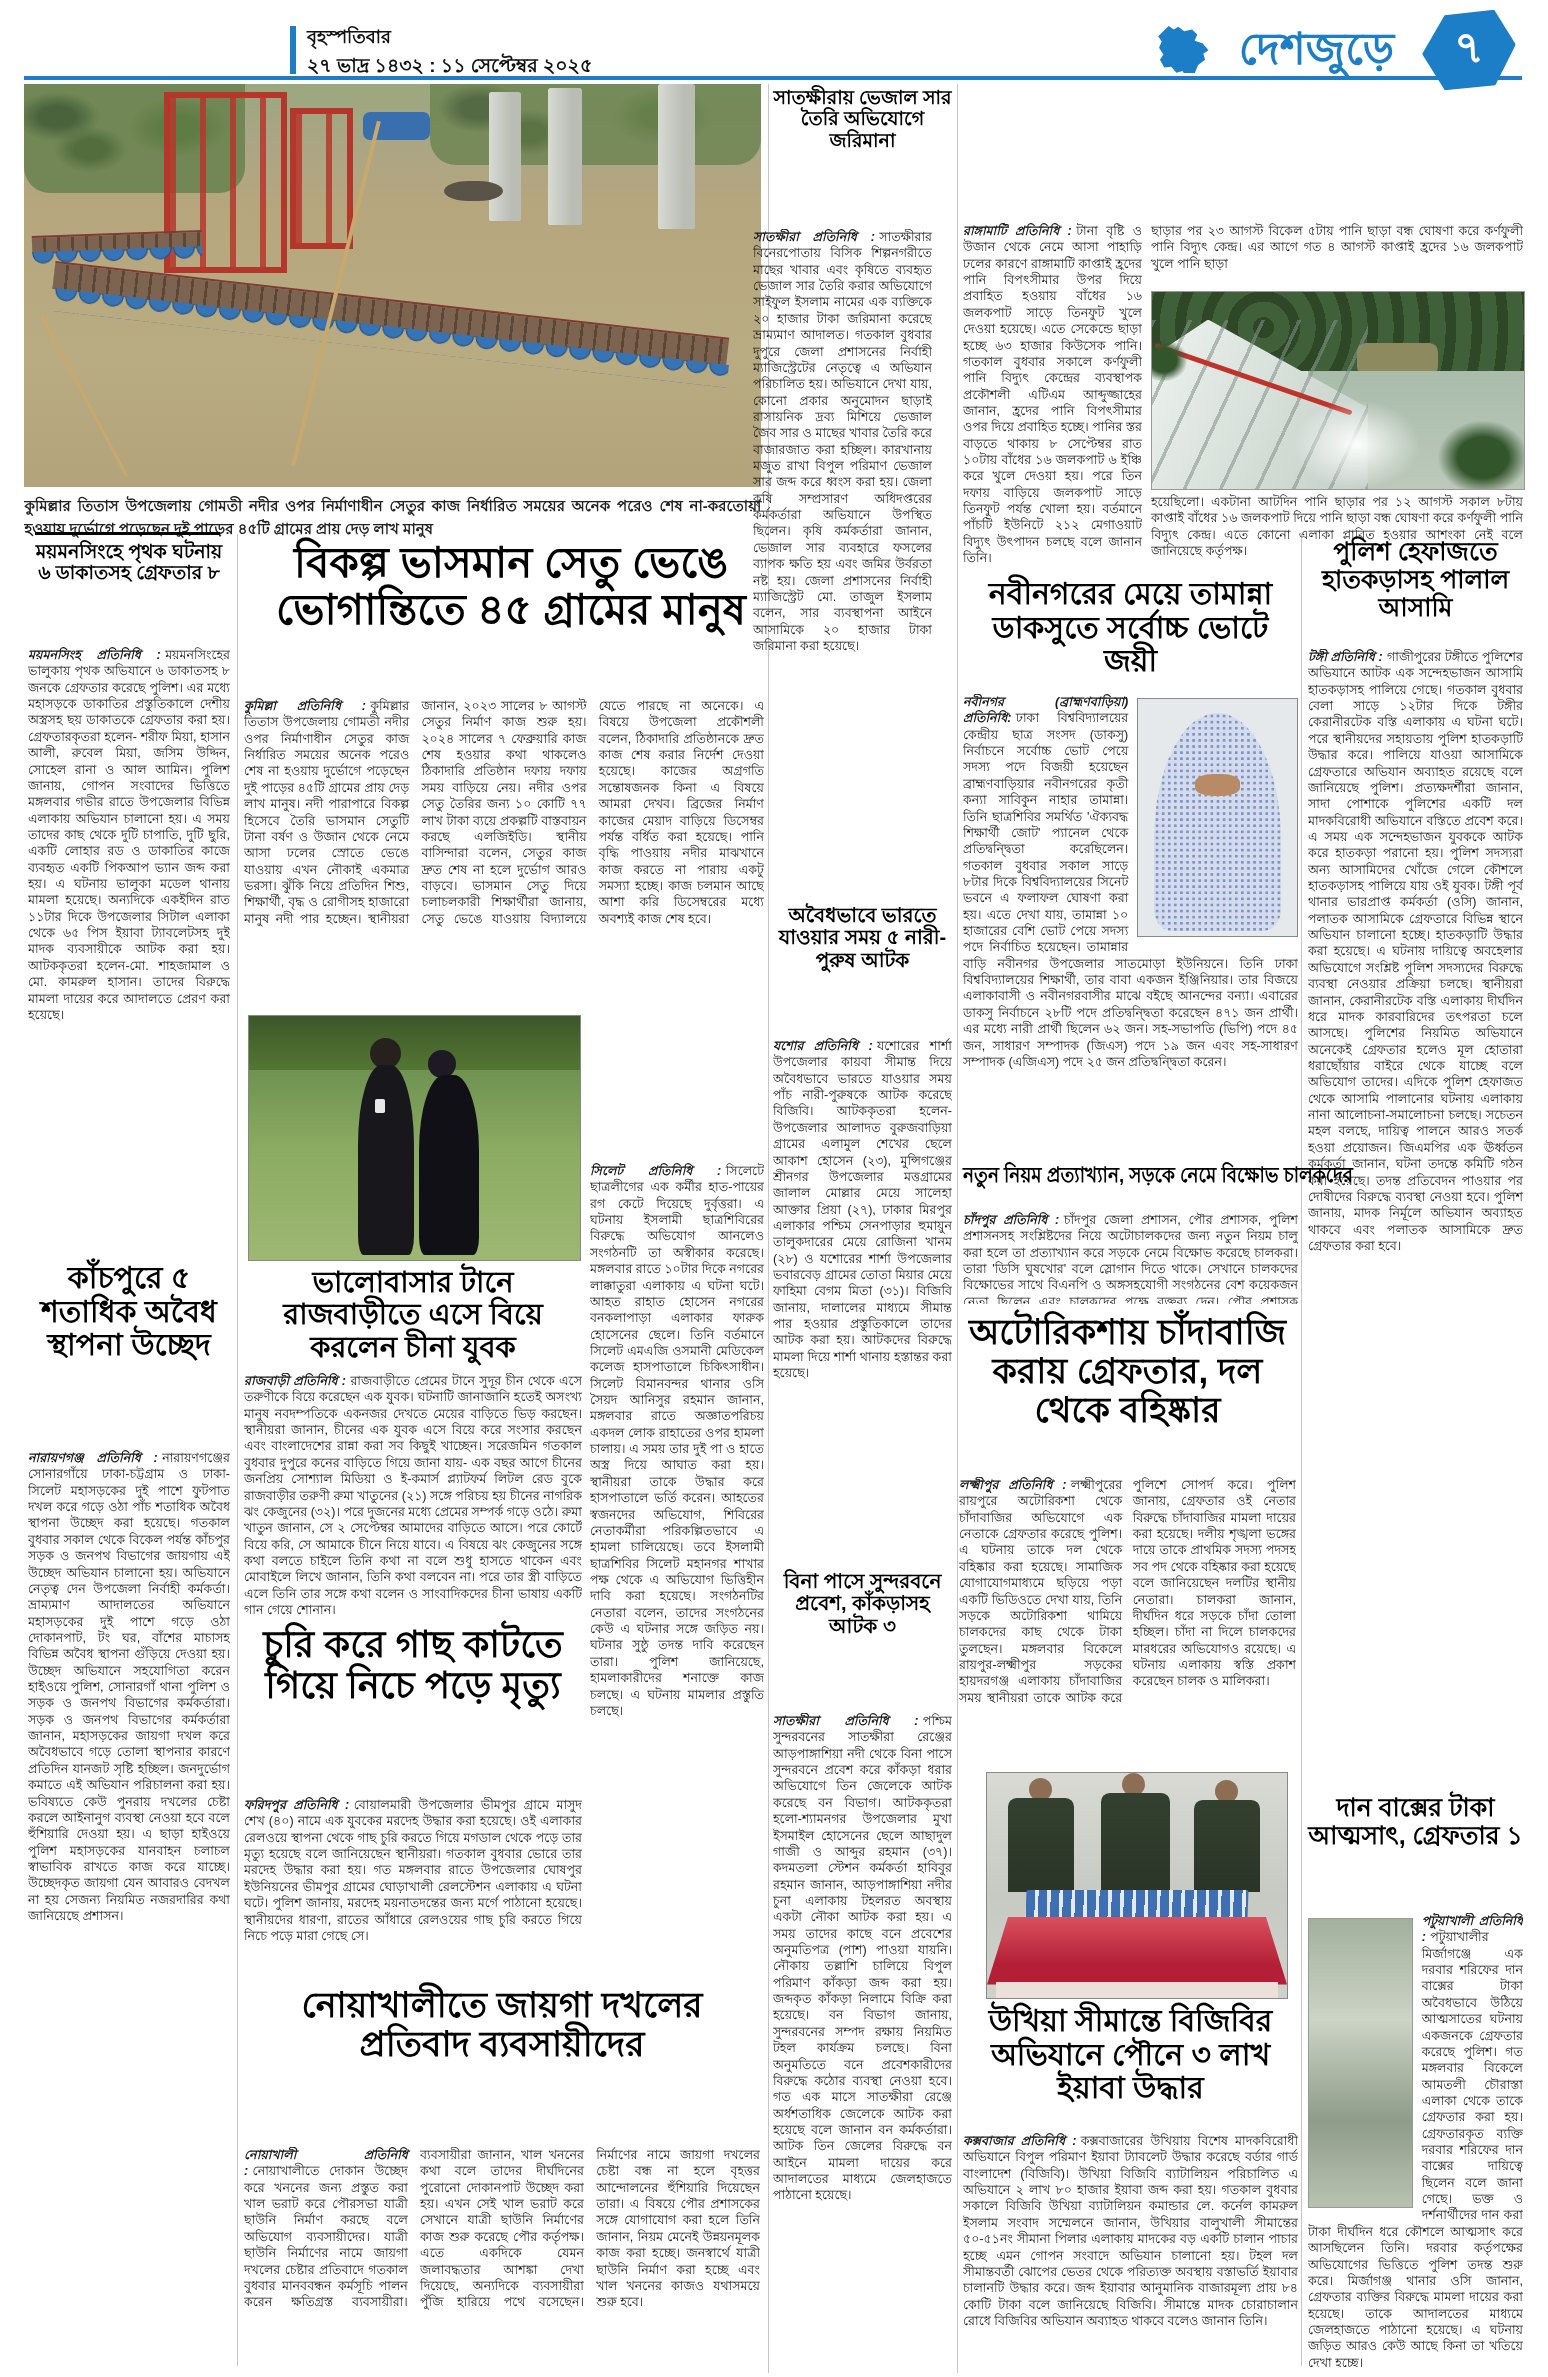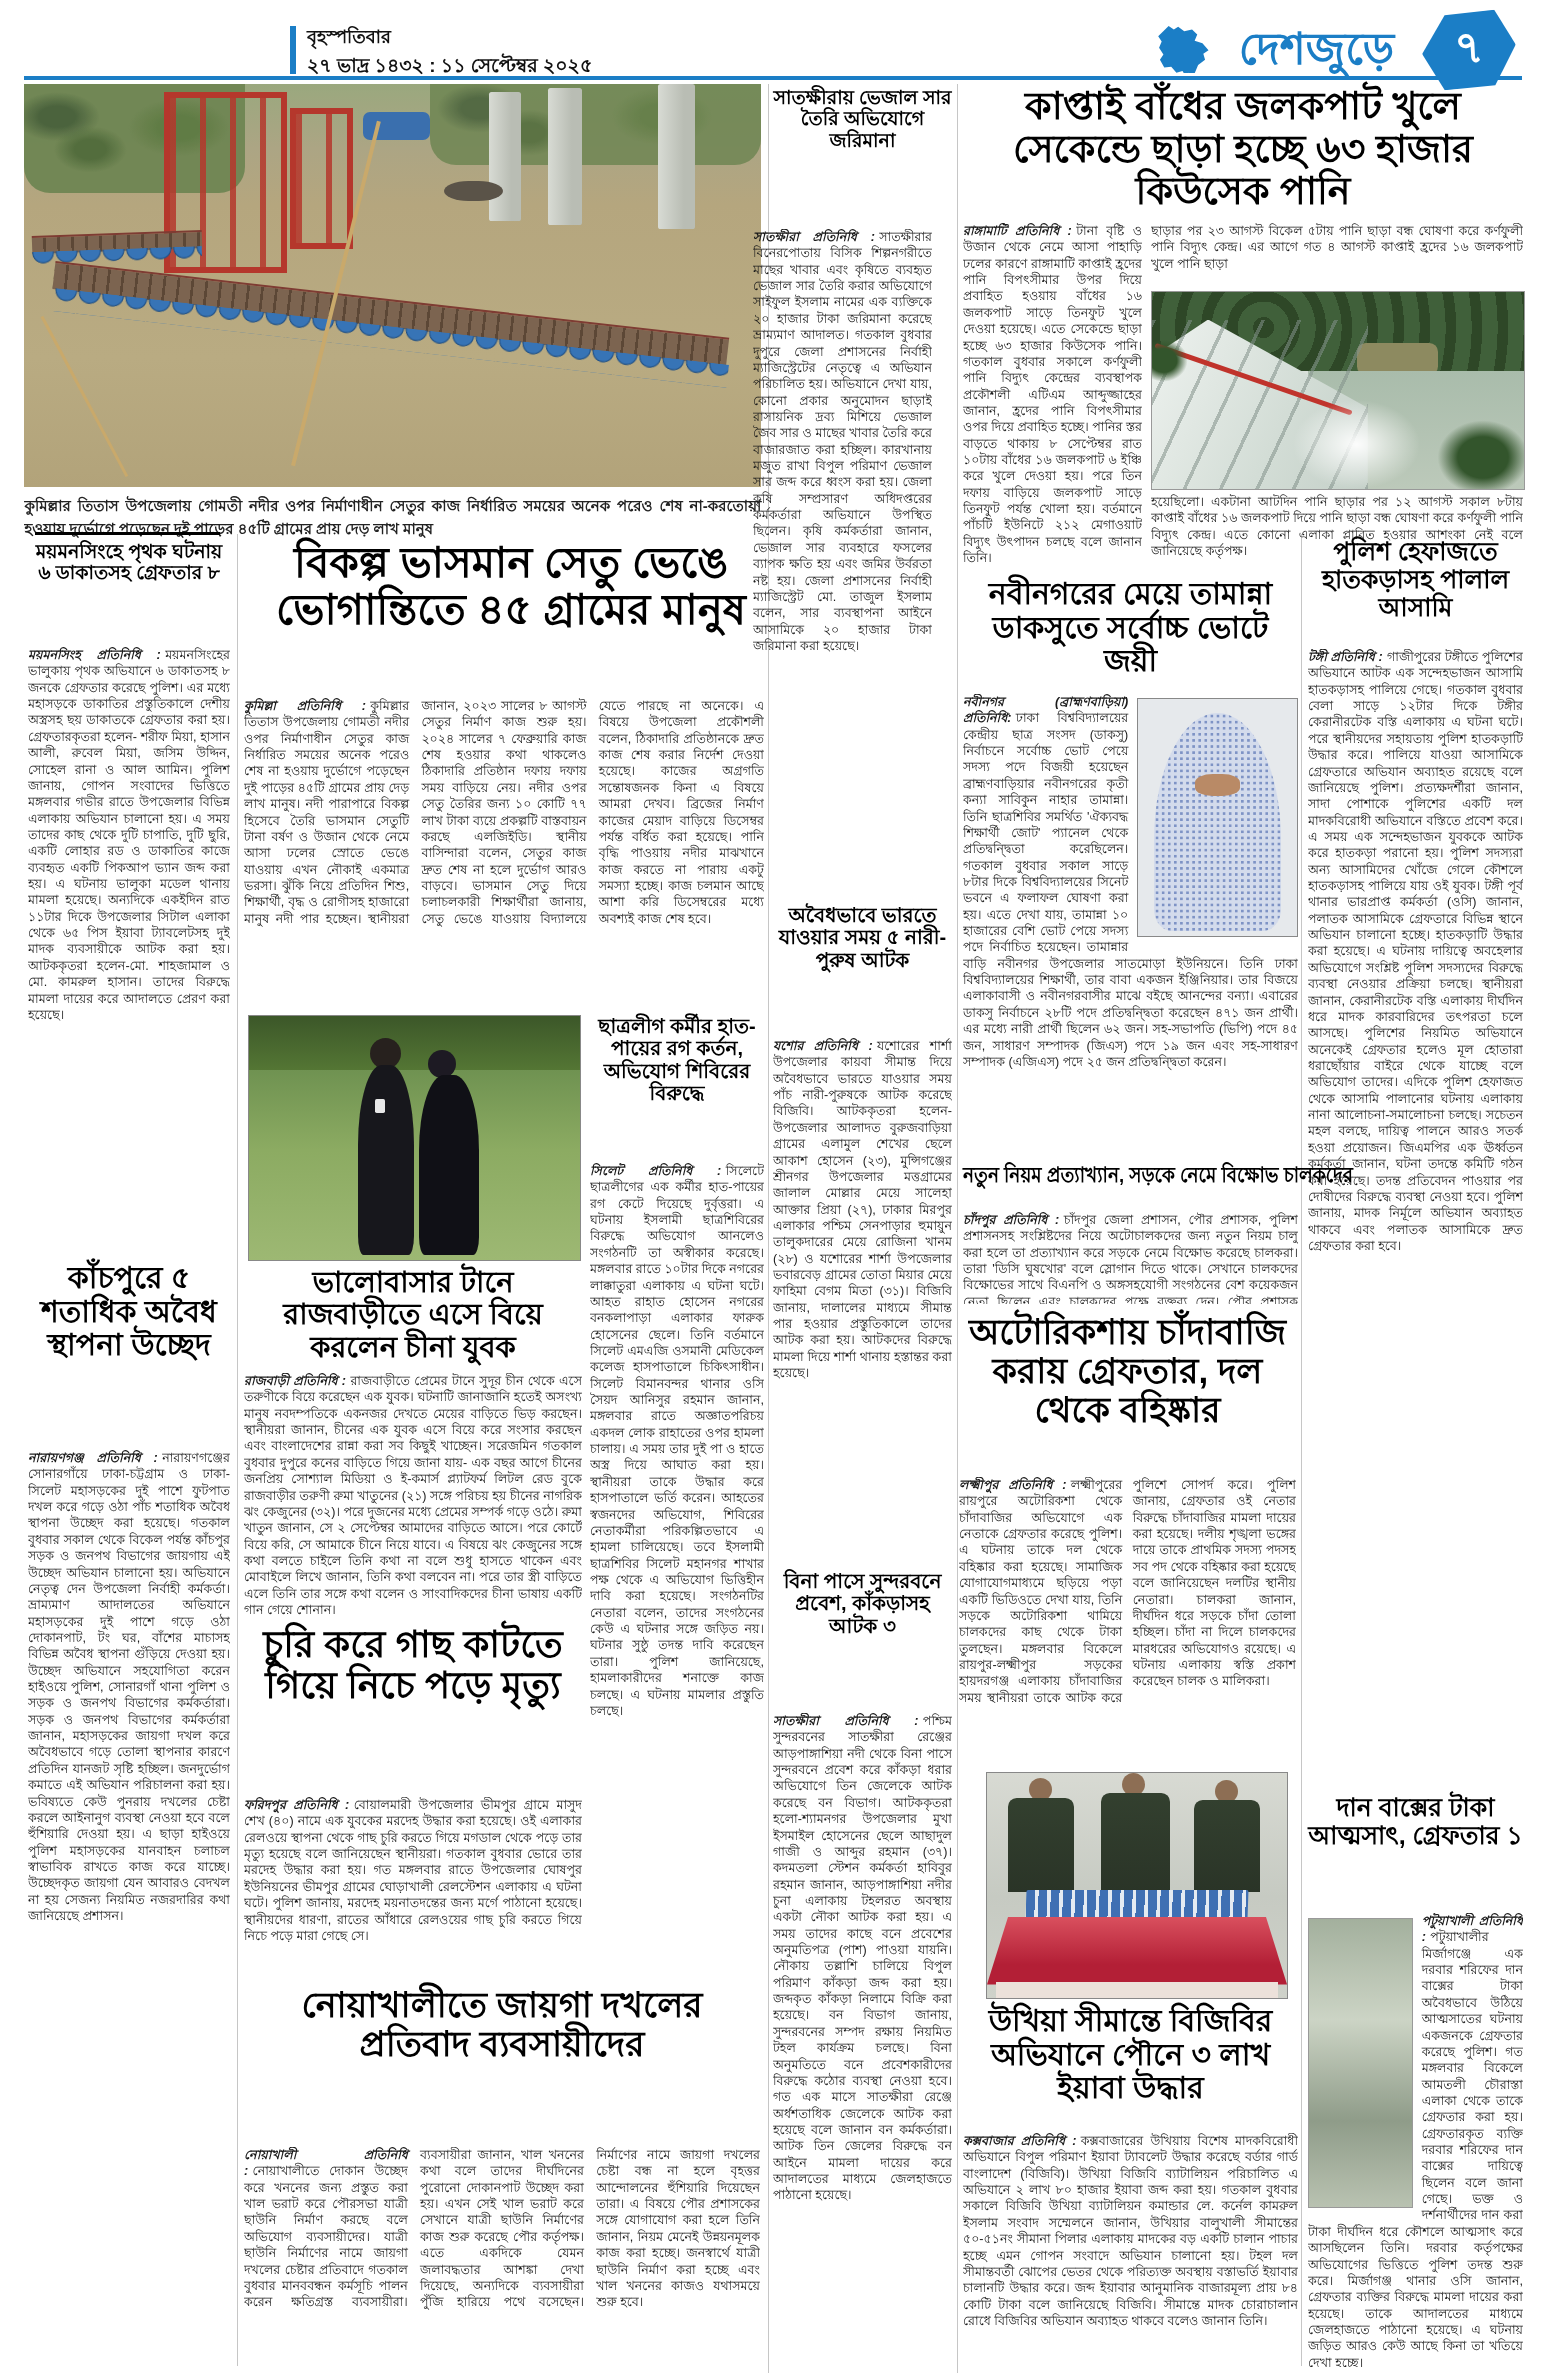--- a/index.html
+++ b/index.html
@@ -124,21 +124,20 @@
   <div class="abs caption" style="left:24.4px;top:494px;width:737px;height:63px;">
     <span class="credit">-করতোয়া</span>
     <span>কুমিল্লার তিতাস উপজেলায় গোমতী নদীর ওপর নির্মাণাধীন সেতুর কাজ নির্ধারিত সময়ের অনেক পরেও শেষ না হওয়ায় দুর্ভোগে পড়েছেন দুই পাড়ের ৪৫টি গ্রামের প্রায় দেড় লাখ মানুষ</span>
   </div>
 
   <div class="abs h h23" style="left:773px;top:87px;width:179px;">সাতক্ষীরায় ভেজাল সার তৈরি অভিযোগে জরিমানা</div>
   <div class="abs bd" style="left:753px;top:229px;width:179px;height:668px;">
     <span class="byl">সাতক্ষীরা প্রতিনিধি :</span><span>সাতক্ষীরার বিনেরপোতায় বিসিক শিল্পনগরীতে মাছের খাবার এবং কৃষিতে ব্যবহৃত ভেজাল সার তৈরি করার অভিযোগে সাইফুল ইসলাম নামের এক ব্যক্তিকে ২০ হাজার টাকা জরিমানা করেছে ভ্রাম্যমাণ আদালত। গতকাল বুধবার দুপুরে জেলা প্রশাসনের নির্বাহী ম্যাজিস্ট্রেটের নেতৃত্বে এ অভিযান পরিচালিত হয়। অভিযানে দেখা যায়, কোনো প্রকার অনুমোদন ছাড়াই রাসায়নিক দ্রব্য মিশিয়ে ভেজাল জৈব সার ও মাছের খাবার তৈরি করে বাজারজাত করা হচ্ছিল। কারখানায় মজুত রাখা বিপুল পরিমাণ ভেজাল সার জব্দ করে ধ্বংস করা হয়। জেলা কৃষি সম্প্রসারণ অধিদপ্তরের কর্মকর্তারা অভিযানে উপস্থিত ছিলেন। কৃষি কর্মকর্তারা জানান, ভেজাল সার ব্যবহারে ফসলের ব্যাপক ক্ষতি হয় এবং জমির উর্বরতা নষ্ট হয়। জেলা প্রশাসনের নির্বাহী ম্যাজিস্ট্রেট মো. তাজুল ইসলাম বলেন, সার ব্যবস্থাপনা আইনে আসামিকে ২০ হাজার টাকা জরিমানা করা হয়েছে।</span>
   </div>
 
-  <div class="abs h h46" style="left:963px;top:85px;width:560px;">কাপ্তাই বাঁধের জলকপাট খুলে সেকেন্ডে ছাড়া হচ্ছে ৬৩ হাজার কিউসেক পানি</div>
   <div class="abs bd" style="left:963px;top:223px;width:179px;height:347px;">
     <span class="byl">রাঙ্গামাটি প্রতিনিধি :</span><span>টানা বৃষ্টি ও উজান থেকে নেমে আসা পাহাড়ি ঢলের কারণে রাঙ্গামাটি কাপ্তাই হ্রদের পানি বিপৎসীমার উপর দিয়ে প্রবাহিত হওয়ায় বাঁধের ১৬ জলকপাট সাড়ে তিনফুট খুলে দেওয়া হয়েছে। এতে সেকেন্ডে ছাড়া হচ্ছে ৬৩ হাজার কিউসেক পানি। গতকাল বুধবার সকালে কর্ণফুলী পানি বিদ্যুৎ কেন্দ্রের ব্যবস্থাপক প্রকৌশলী এটিএম আব্দুজ্জাহের জানান, হ্রদের পানি বিপৎসীমার ওপর দিয়ে প্রবাহিত হচ্ছে। পানির স্তর বাড়তে থাকায় ৮ সেপ্টেম্বর রাত ১০টায় বাঁধের ১৬ জলকপাট ৬ ইঞ্চি করে খুলে দেওয়া হয়। পরে তিন দফায় বাড়িয়ে জলকপাট সাড়ে তিনফুট পর্যন্ত খোলা হয়। বর্তমানে পাঁচটি ইউনিটে ২১২ মেগাওয়াট বিদ্যুৎ উৎপাদন চলছে বলে জানান তিনি।</span>
   </div>
   <div class="abs bd" style="left:1151px;top:223px;width:372px;height:66px;">ছাড়ার পর ২৩ আগস্ট বিকেল ৫টায় পানি ছাড়া বন্ধ ঘোষণা করে কর্ণফুলী পানি বিদ্যুৎ কেন্দ্র। এর আগে গত ৪ আগস্ট কাপ্তাই হ্রদের ১৬ জলকপাট খুলে পানি ছাড়া</div>
   <div class="ph dam" style="left:1151px;top:291px;width:372px;height:197px;border:0.9px solid #999;">
     <div class="pd dmtrees" style="left:0;top:0;width:100%;height:40%;"></div>
     <div class="pd dmcut" style="left:55%;top:26%;width:22%;height:16%;"></div>
     <div class="pd dmwater" style="left:42%;top:40%;width:58%;height:60%;"></div>
     <div class="pd dmspill" style="left:0;top:14%;width:58%;height:86%;"></div>
     <div class="pd dmrib" style="left:0;top:14%;width:58%;height:86%;"></div>
@@ -187,21 +186,20 @@
 
   <div class="ph couple" style="left:248px;top:1015px;width:331px;height:244px;border:0.9px solid #888;">
     <div class="pd" style="left:0;top:0;width:100%;height:22%;background:linear-gradient(180deg,#3c5729,#547634);"></div>
     <div class="pd headc" style="left:36.5%;top:9%;width:31px;height:31px;"></div>
     <div class="pd fig" style="left:33%;top:20%;width:17%;height:78%;"></div>
     <div class="pd logo" style="left:38%;top:34%;width:10.5px;height:14px;"></div>
     <div class="pd headc" style="left:54%;top:14%;width:28px;height:28px;background:#1d1a23;"></div>
     <div class="pd fig" style="left:51.5%;top:24%;width:18%;height:74%;background:#101016;"></div>
   </div>
 
-  <div class="abs h h24" style="left:590px;top:1015px;width:174px;">ছাত্রলীগ কর্মীর হাত-পায়ের রগ কর্তন, অভিযোগ শিবিরের বিরুদ্ধে</div>
   <div class="abs bd" style="left:590px;top:1163px;width:174px;height:818px;">
     <span class="byl">সিলেট প্রতিনিধি :</span><span>সিলেটে ছাত্রলীগের এক কর্মীর হাত-পায়ের রগ কেটে দিয়েছে দুর্বৃত্তরা। এ ঘটনায় ইসলামী ছাত্রশিবিরের বিরুদ্ধে অভিযোগ আনলেও সংগঠনটি তা অস্বীকার করেছে। মঙ্গলবার রাতে ১০টার দিকে নগরের লাক্কাতুরা এলাকায় এ ঘটনা ঘটে। আহত রাহাত হোসেন নগরের বনকলাপাড়া এলাকার ফারুক হোসেনের ছেলে। তিনি বর্তমানে সিলেট এমএজি ওসমানী মেডিকেল কলেজ হাসপাতালে চিকিৎসাধীন। সিলেট বিমানবন্দর থানার ওসি সৈয়দ আনিসুর রহমান জানান, মঙ্গলবার রাতে অজ্ঞাতপরিচয় একদল লোক রাহাতের ওপর হামলা চালায়। এ সময় তার দুই পা ও হাতে অস্ত্র দিয়ে আঘাত করা হয়। স্থানীয়রা তাকে উদ্ধার করে হাসপাতালে ভর্তি করেন। আহতের স্বজনদের অভিযোগ, শিবিরের নেতাকর্মীরা পরিকল্পিতভাবে এ হামলা চালিয়েছে। তবে ইসলামী ছাত্রশিবির সিলেট মহানগর শাখার পক্ষ থেকে এ অভিযোগ ভিত্তিহীন দাবি করা হয়েছে। সংগঠনটির নেতারা বলেন, তাদের সংগঠনের কেউ এ ঘটনার সঙ্গে জড়িত নয়। ঘটনার সুষ্ঠু তদন্ত দাবি করেছেন তারা। পুলিশ জানিয়েছে, হামলাকারীদের শনাক্তে কাজ চলছে। এ ঘটনায় মামলার প্রস্তুতি চলছে।</span>
   </div>
 
   <div class="abs h h33" style="left:244px;top:1266px;width:338px;">ভালোবাসার টানে রাজবাড়ীতে এসে বিয়ে করলেন চীনা যুবক</div>
   <div class="abs bd" style="left:244px;top:1373px;width:338px;height:246px;">
     <span class="byl">রাজবাড়ী প্রতিনিধি :</span><span>রাজবাড়ীতে প্রেমের টানে সুদূর চীন থেকে এসে তরুণীকে বিয়ে করেছেন এক যুবক। ঘটনাটি জানাজানি হতেই অসংখ্য মানুষ নবদম্পতিকে একনজর দেখতে মেয়ের বাড়িতে ভিড় করছেন। স্থানীয়রা জানান, চীনের এক যুবক এসে বিয়ে করে সংসার করছেন এবং বাংলাদেশের রান্না করা সব কিছুই খাচ্ছেন। সরেজমিন গতকাল বুধবার দুপুরে কনের বাড়িতে গিয়ে জানা যায়- এক বছর আগে চীনের জনপ্রিয় সোশ্যাল মিডিয়া ও ই-কমার্স প্ল্যাটফর্ম লিটল রেড বুকে রাজবাড়ীর তরুণী রুমা খাতুনের (২১) সঙ্গে পরিচয় হয় চীনের নাগরিক ঝং কেজুনের (৩২)। পরে দুজনের মধ্যে প্রেমের সম্পর্ক গড়ে ওঠে। রুমা খাতুন জানান, সে ২ সেপ্টেম্বর আমাদের বাড়িতে আসে। পরে কোর্টে বিয়ে করি, সে আমাকে চীনে নিয়ে যাবে। এ বিষয়ে ঝং কেজুনের সঙ্গে কথা বলতে চাইলে তিনি কথা না বলে শুধু হাসতে থাকেন এবং মোবাইলে লিখে জানান, তিনি কথা বলবেন না। পরে তার স্ত্রী বাড়িতে এলে তিনি তার সঙ্গে কথা বলেন ও সাংবাদিকদের চীনা ভাষায় একটি গান গেয়ে শোনান।</span>
   </div>
 
   <div class="abs h h42" style="left:244px;top:1624px;width:338px;">চুরি করে গাছ কাটতে গিয়ে নিচে পড়ে মৃত্যু</div>

